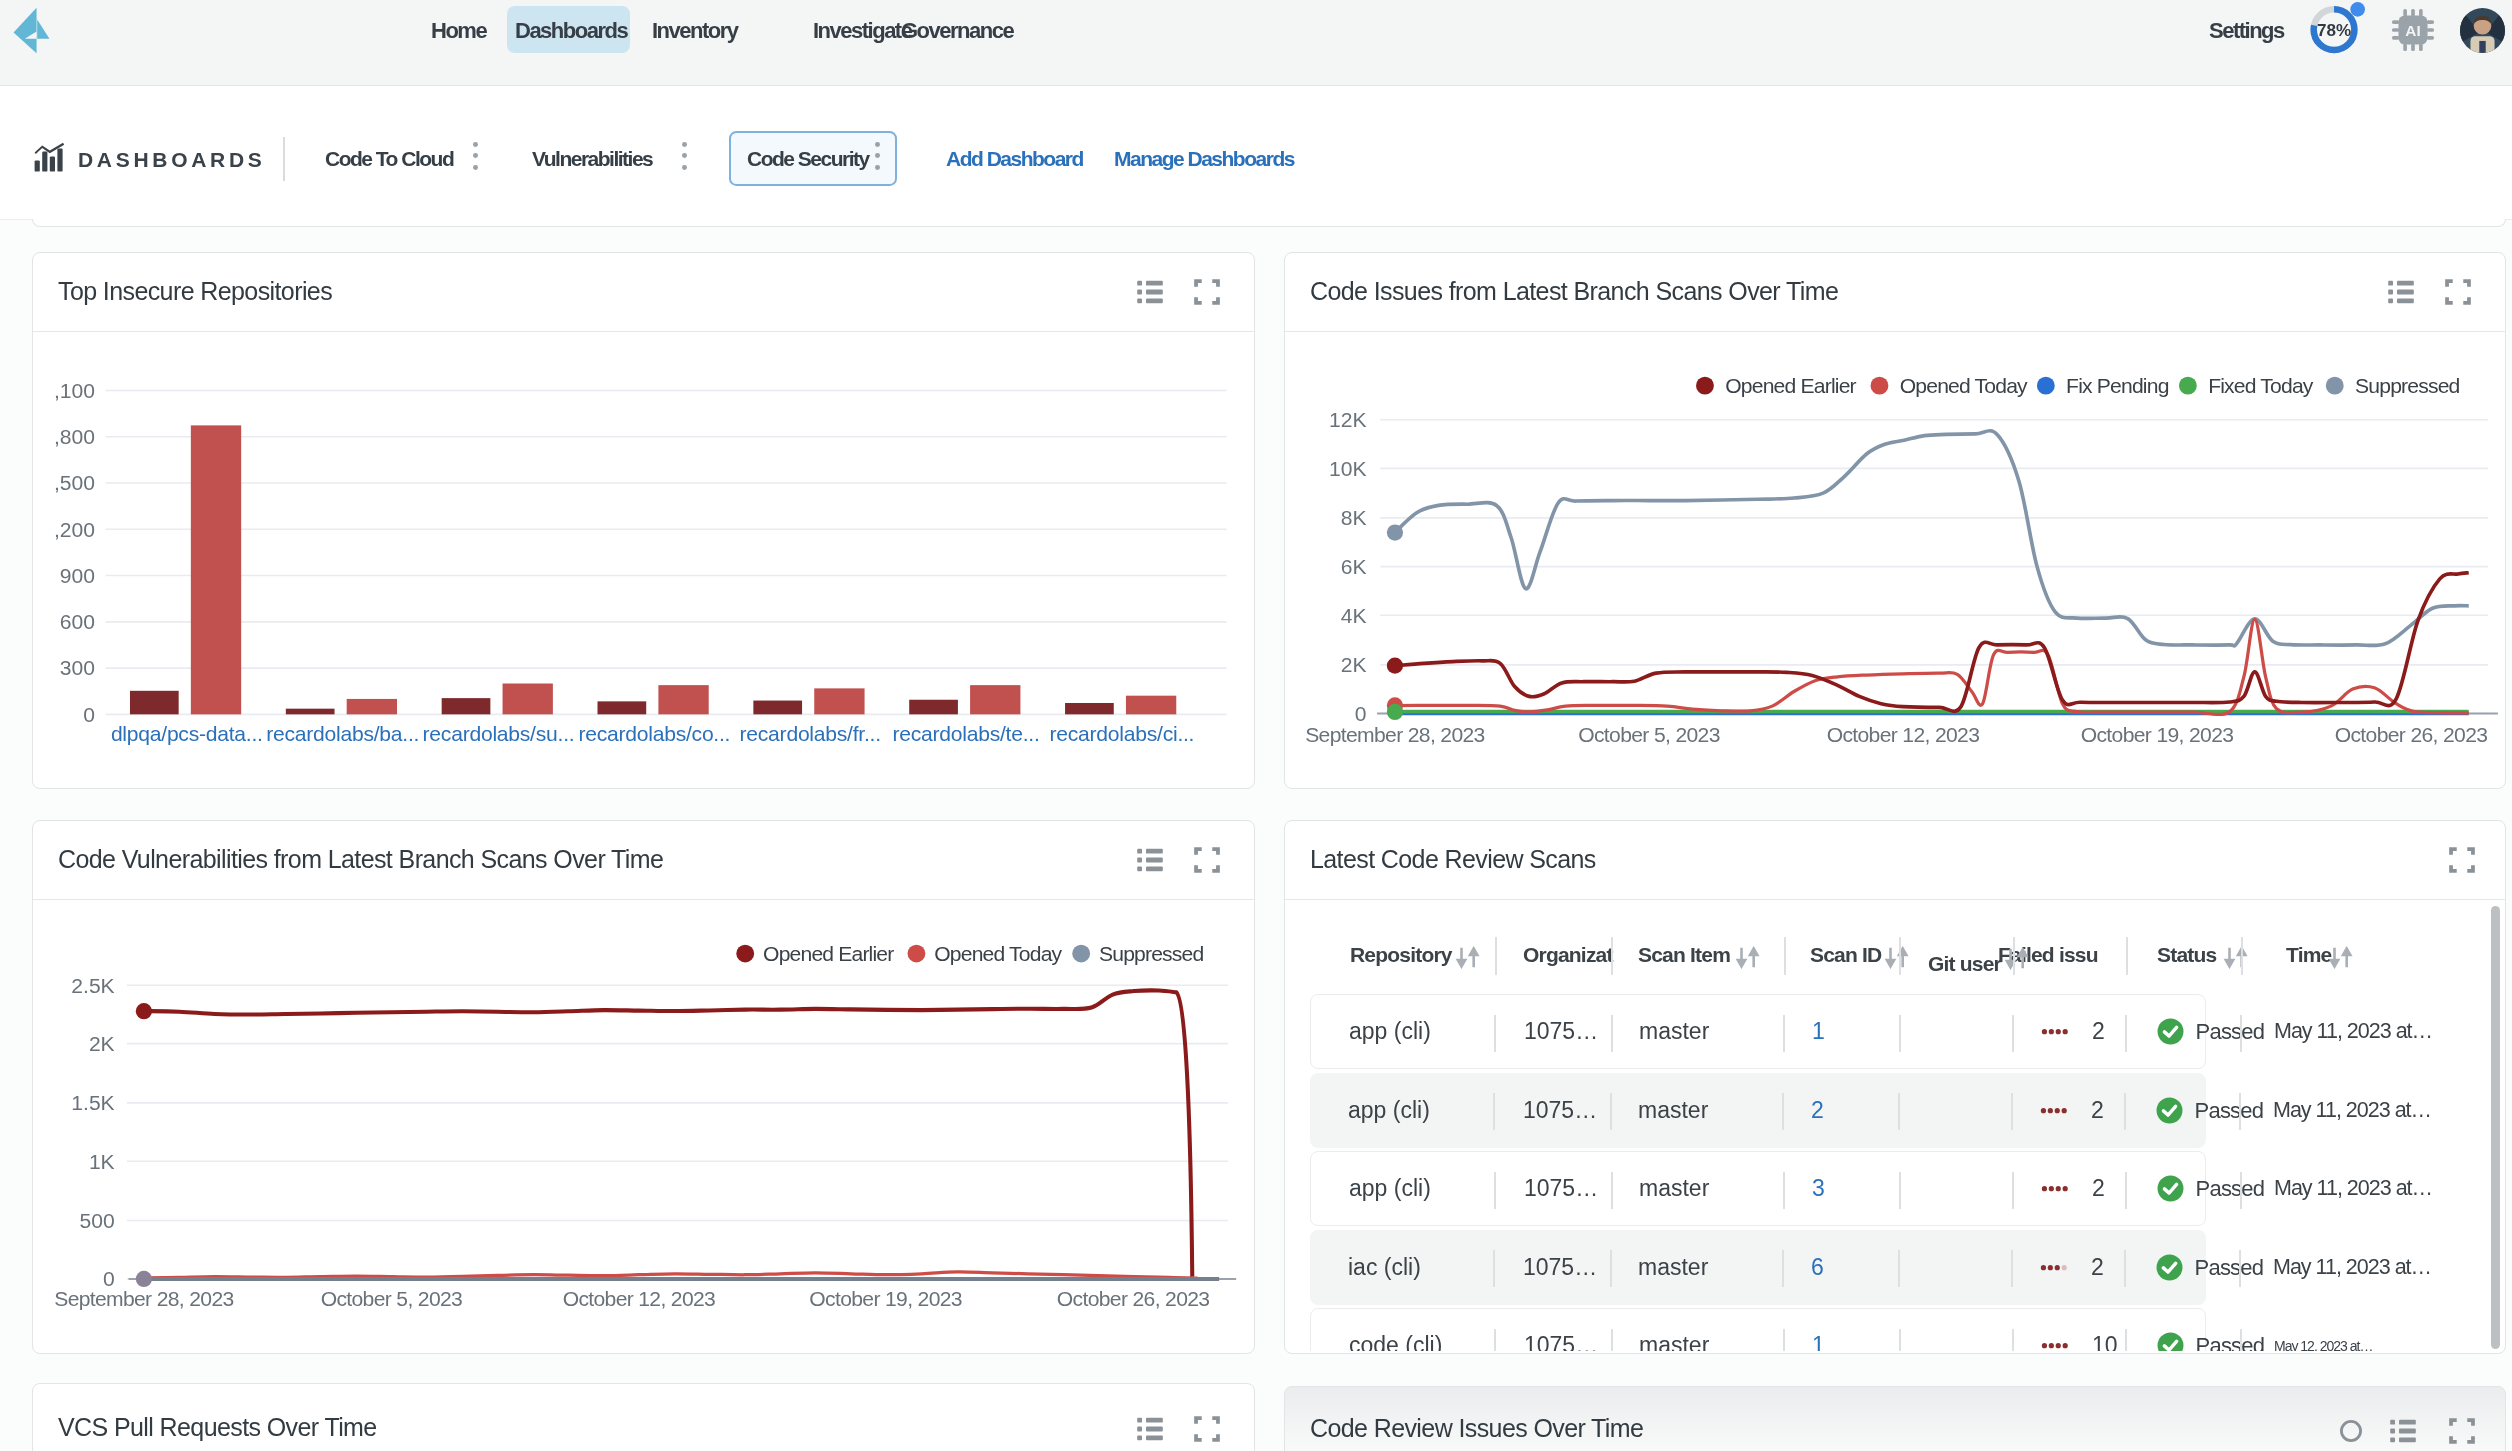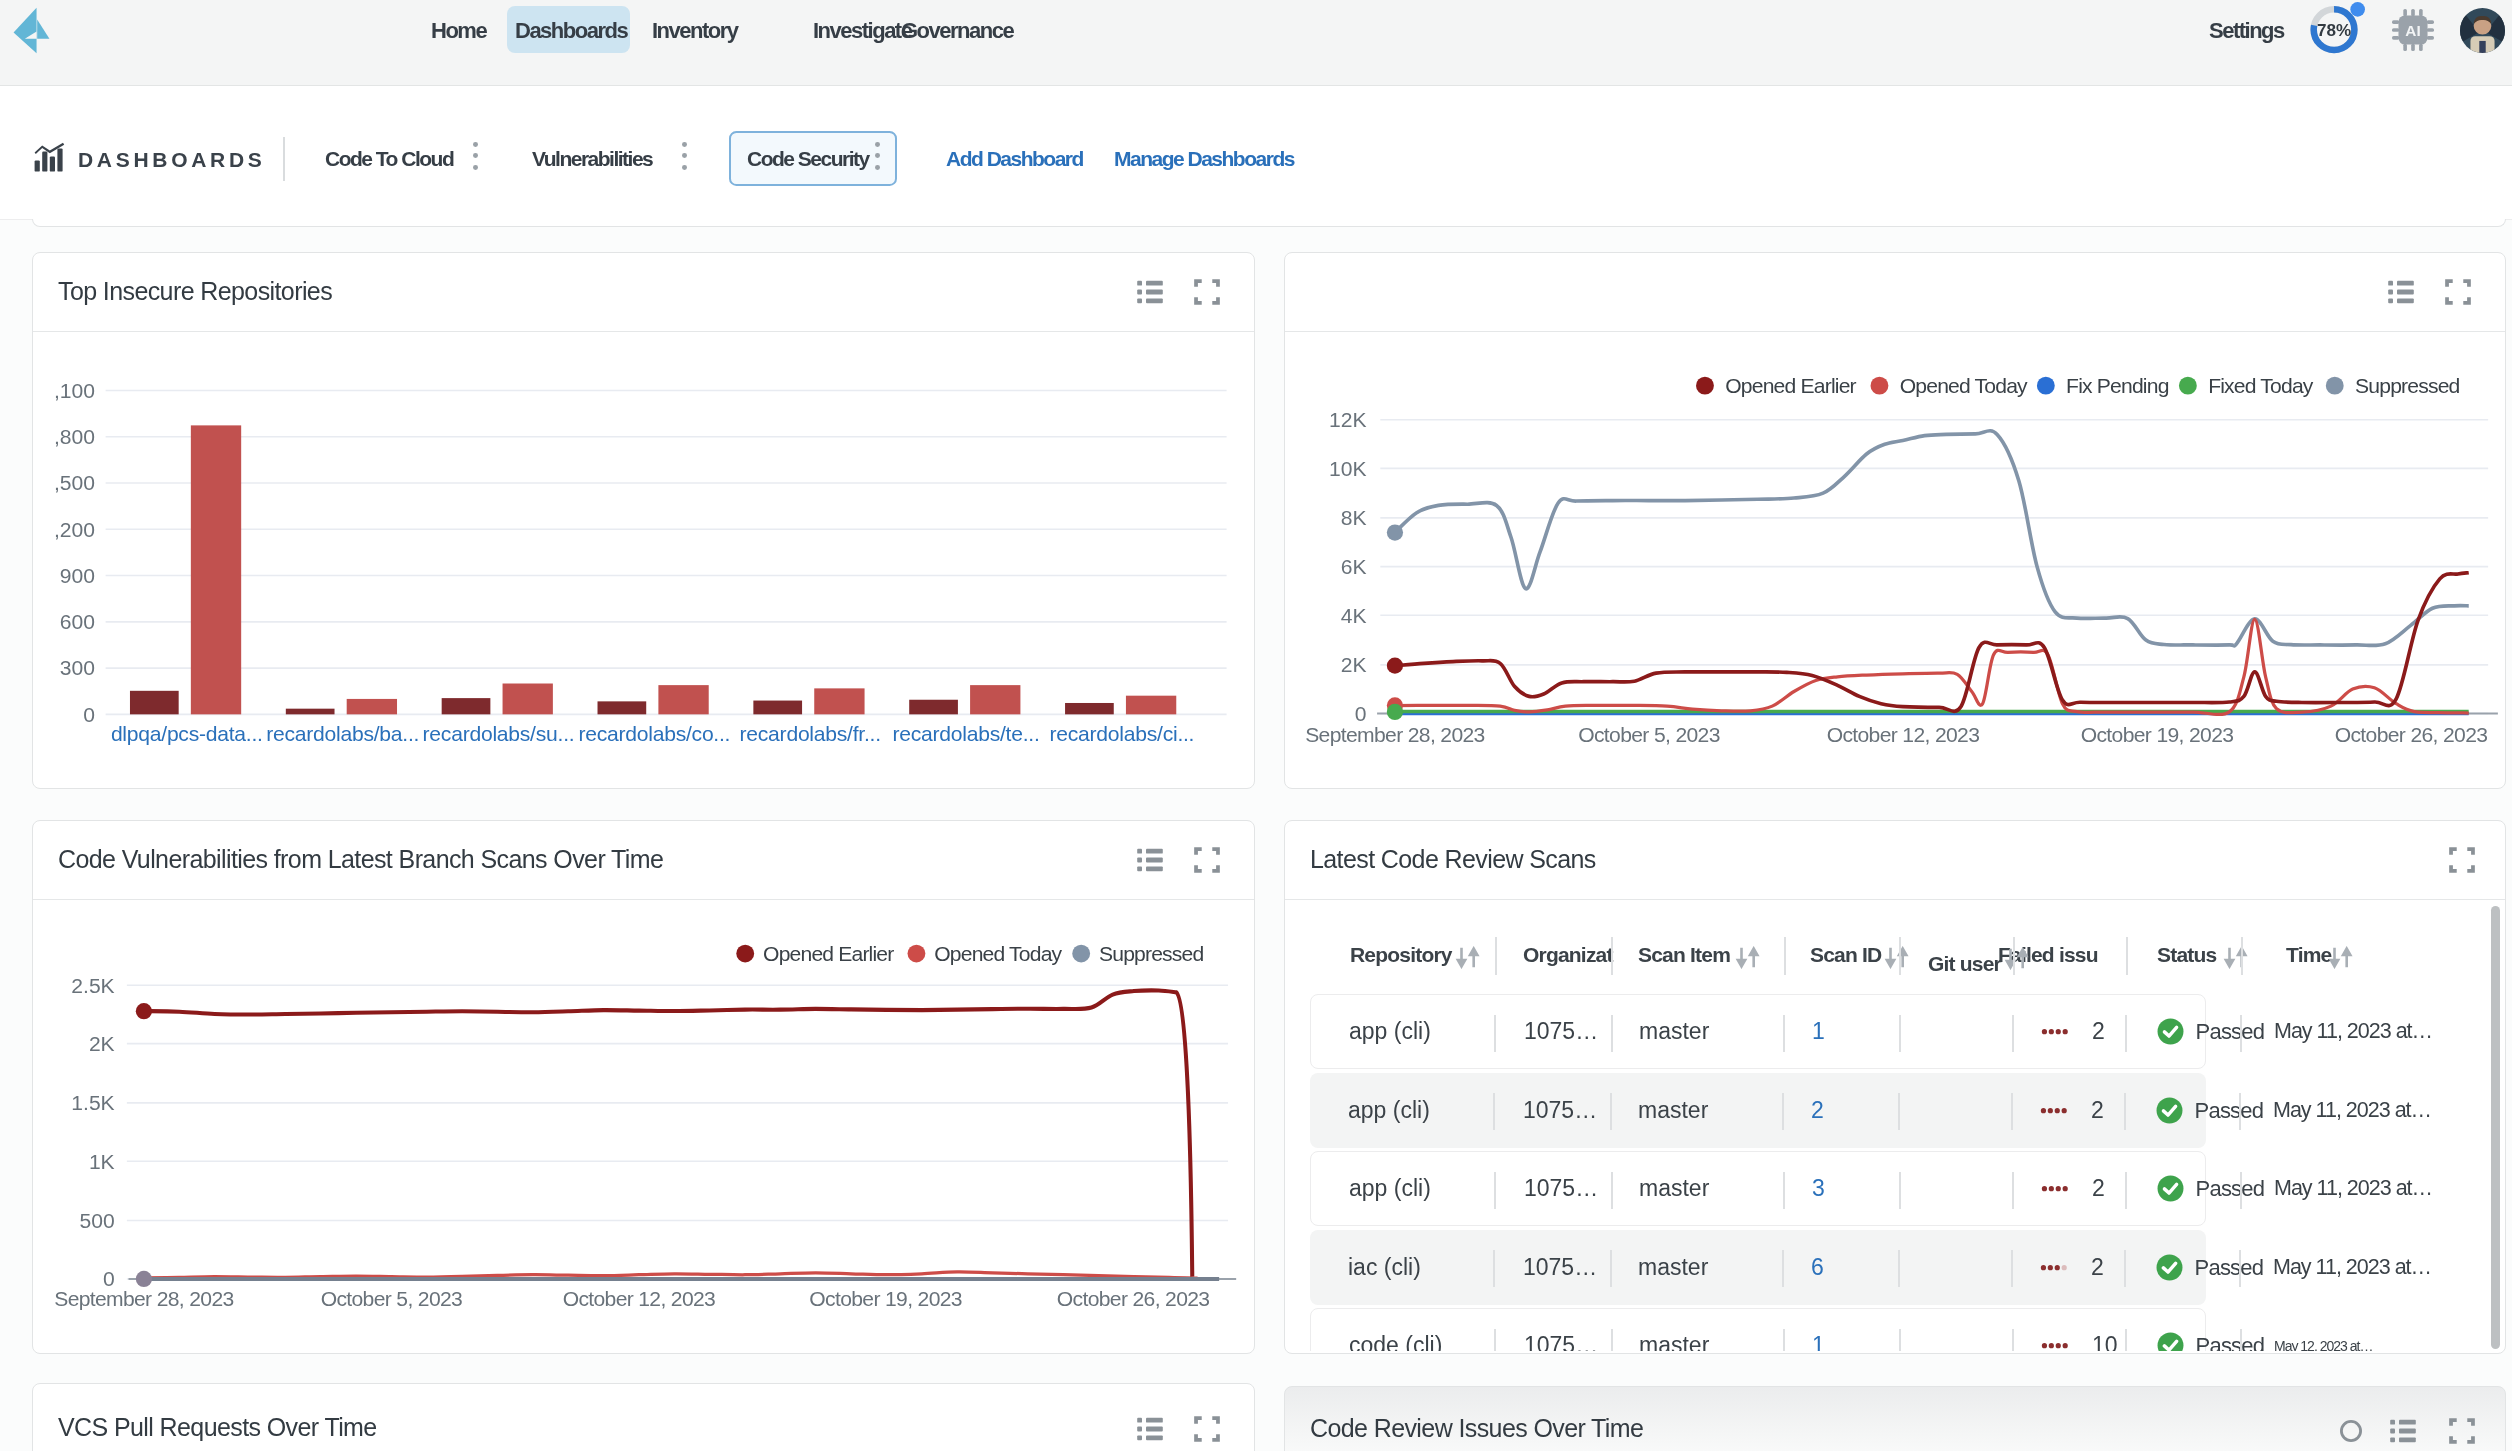--- a/index.html
+++ b/index.html
@@ -182,20 +182,21 @@
         <text x="379" y="504" font-size="26" letter-spacing="-0.3" fill="#2a70ba" text-anchor="middle">recardolabs/ba...</text>
         <text x="571" y="504" font-size="26" letter-spacing="-0.3" fill="#2a70ba" text-anchor="middle">recardolabs/su...</text>
         <text x="763" y="504" font-size="26" letter-spacing="-0.3" fill="#2a70ba" text-anchor="middle">recardolabs/co...</text>
         <text x="955" y="504" font-size="26" letter-spacing="-0.3" fill="#2a70ba" text-anchor="middle">recardolabs/fr...</text>
         <text x="1147" y="504" font-size="26" letter-spacing="-0.3" fill="#2a70ba" text-anchor="middle">recardolabs/te...</text>
         <text x="1339" y="504" font-size="26" letter-spacing="-0.3" fill="#2a70ba" text-anchor="middle">recardolabs/ci...</text>
       </svg>
     </div>
   <div id="cardB" class="card" style="left:1284px;top:32px;width:1222px;height:537px">
       <div class="chead"></div>
+      <div class="ctitle">Code Issues from Latest Branch Scans Over Time</div>
       <svg class="abs" style="left:1103px;top:27px" width="26" height="24" viewBox="0 0 32 30">
         <g fill="#8a9197">
           <rect x="0" y="1" width="6" height="6" rx="1.2"></rect>
           <rect x="11" y="1" width="21" height="6" rx="1.2"></rect>
           <rect x="0" y="12" width="6" height="6" rx="1.2"></rect>
           <rect x="11" y="12" width="21" height="6" rx="1.2"></rect>
           <rect x="0" y="23" width="6" height="6" rx="1.2"></rect>
           <rect x="11" y="23" width="21" height="6" rx="1.2"></rect>
         </g>
       </svg>

